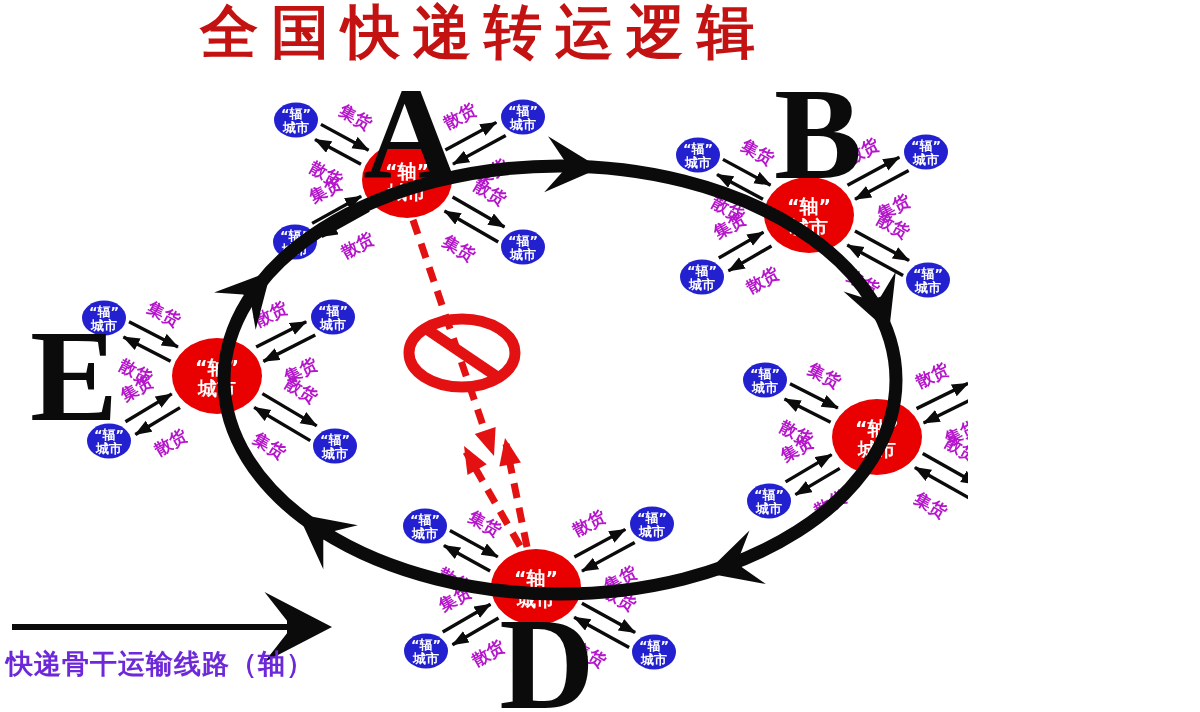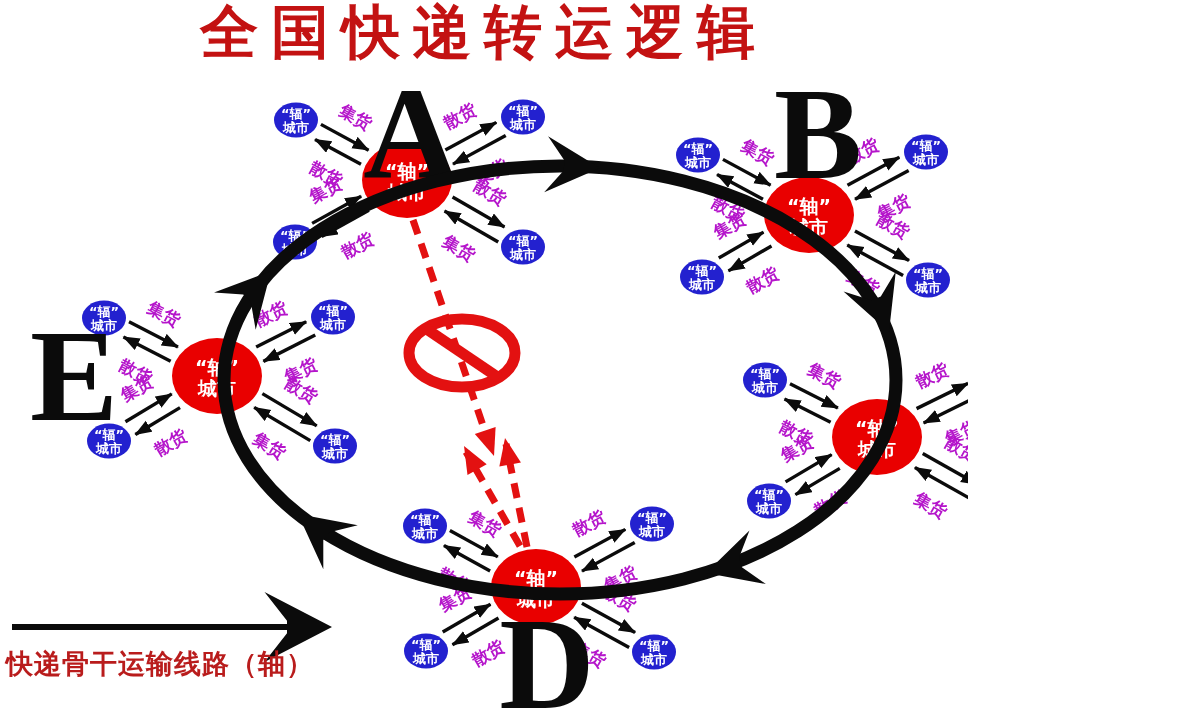--- a/index.html
+++ b/index.html
@@ -2,21 +2,21 @@
 <html><head>
 <meta charset="utf-8">
 <style>
   html,body{margin:0;padding:0;background:#fff;}
   .stage{position:relative;width:968px;height:712px;background:#fff;overflow:hidden;
          font-family:"DejaVu Sans",sans-serif;}
   .title{position:absolute;left:0;right:0;top:-6px;margin:0;text-align:center;
          font-size:58px;font-weight:bold;letter-spacing:13px;
          font-family:"DejaVu Sans",sans-serif;}
   .legend-label{position:absolute;left:6px;top:646px;font-size:27px;font-weight:bold;
-         color:#b91c1c;letter-spacing:1px;font-family:"DejaVu Sans",sans-serif;}
+         color:#6d28d9;letter-spacing:1px;font-family:"DejaVu Sans",sans-serif;}
   svg{position:absolute;left:0;top:0;}
   text{font-family:"DejaVu Sans",sans-serif;}
   .letter{font-family:"Liberation Serif",serif;font-weight:bold;}
 </style>
 </head>
 <body>
 
 <div class="stage" style="background: rgb(255, 255, 255);">
   <h1 class="title" style="color: rgb(195, 18, 18);">全国快递转运逻辑</h1>
   <svg id="diagram-svg" width="1200" height="712" viewBox="0 0 1200 712">

